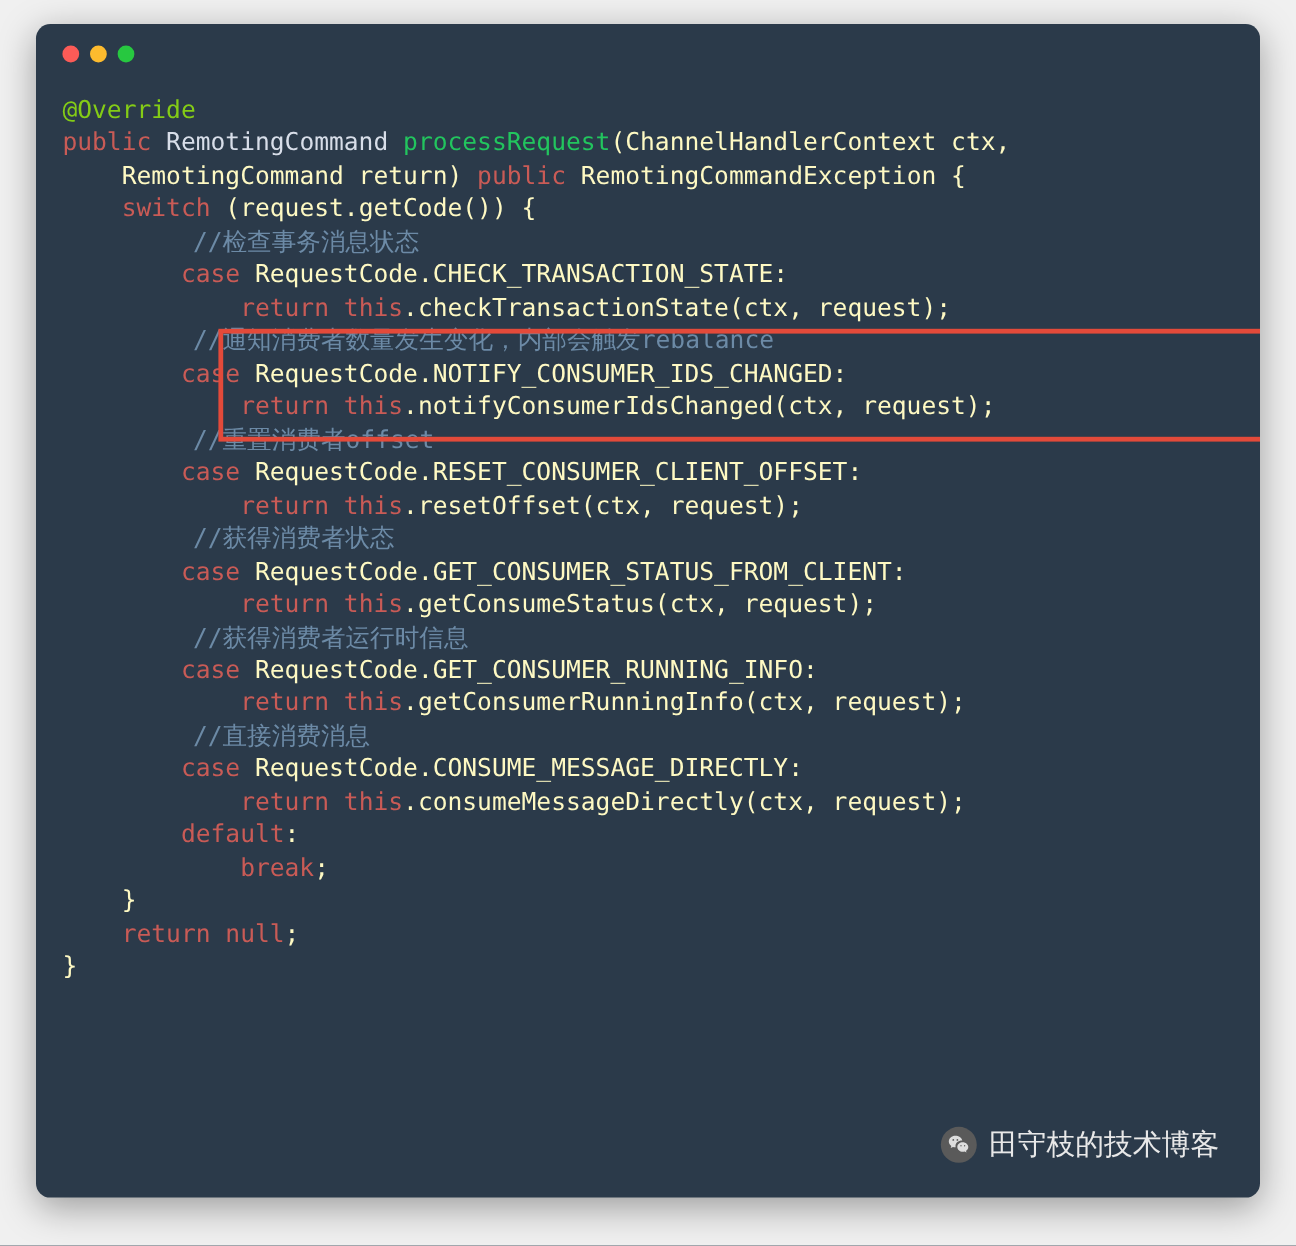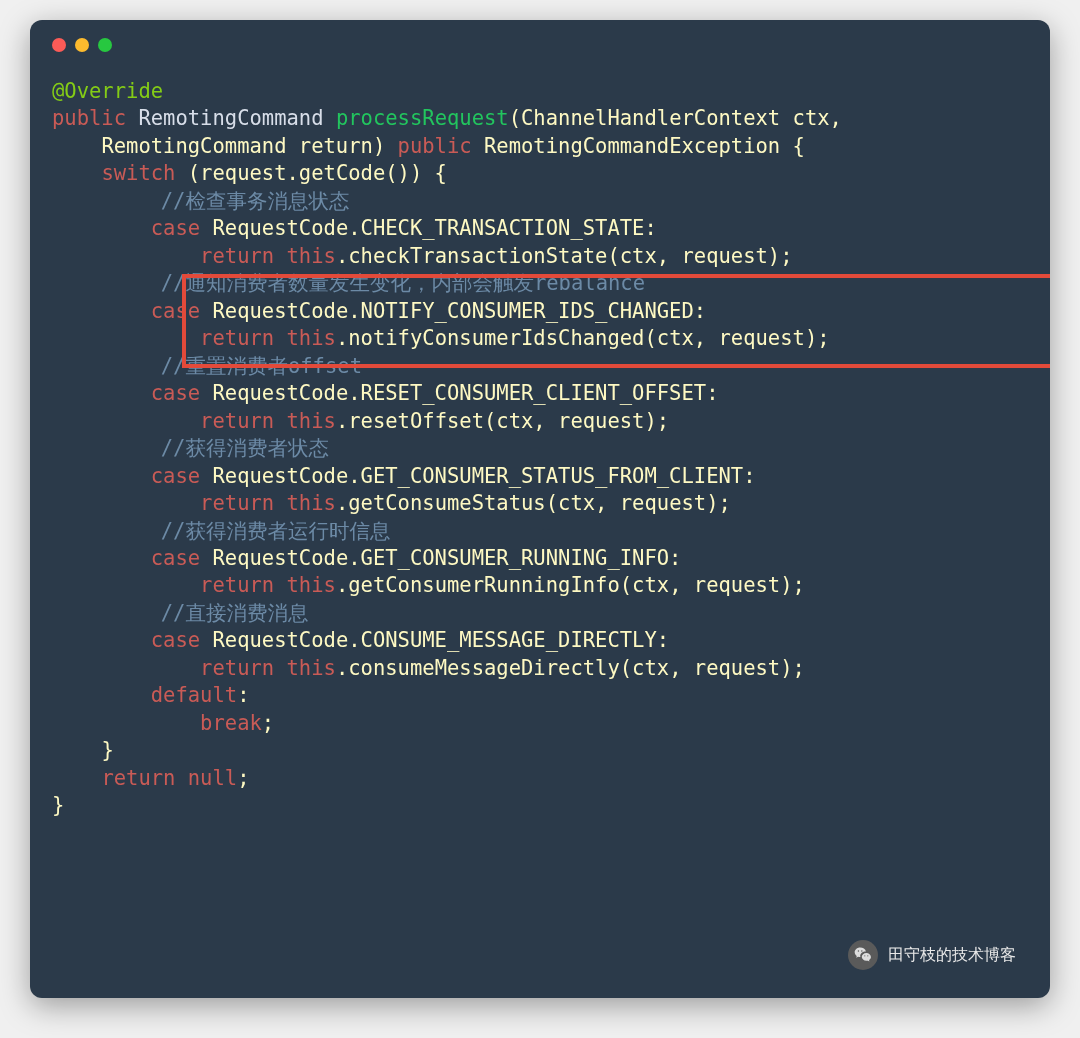--- a/index.html
+++ b/index.html
@@ -58,21 +58,21 @@
 
   .watermark {
     position: absolute;
     right: 34px;
     bottom: 28px;
     display: flex;
     align-items: center;
     gap: 10px;
     color: #e8e8e8;
     font-family: "PingFang SC","Microsoft YaHei",sans-serif;
-    font-size: 16px;
+    font-size: 24px;
   }
   .watermark .wicon {
     width: 30px; height: 30px; border-radius: 50%;
     background: #5a5a5a;
     display: flex; align-items: center; justify-content: center;
   }
   .watermark .wicon svg { width: 20px; height: 20px; fill: #ddd; }
 </style>
 </head>
 <body>

